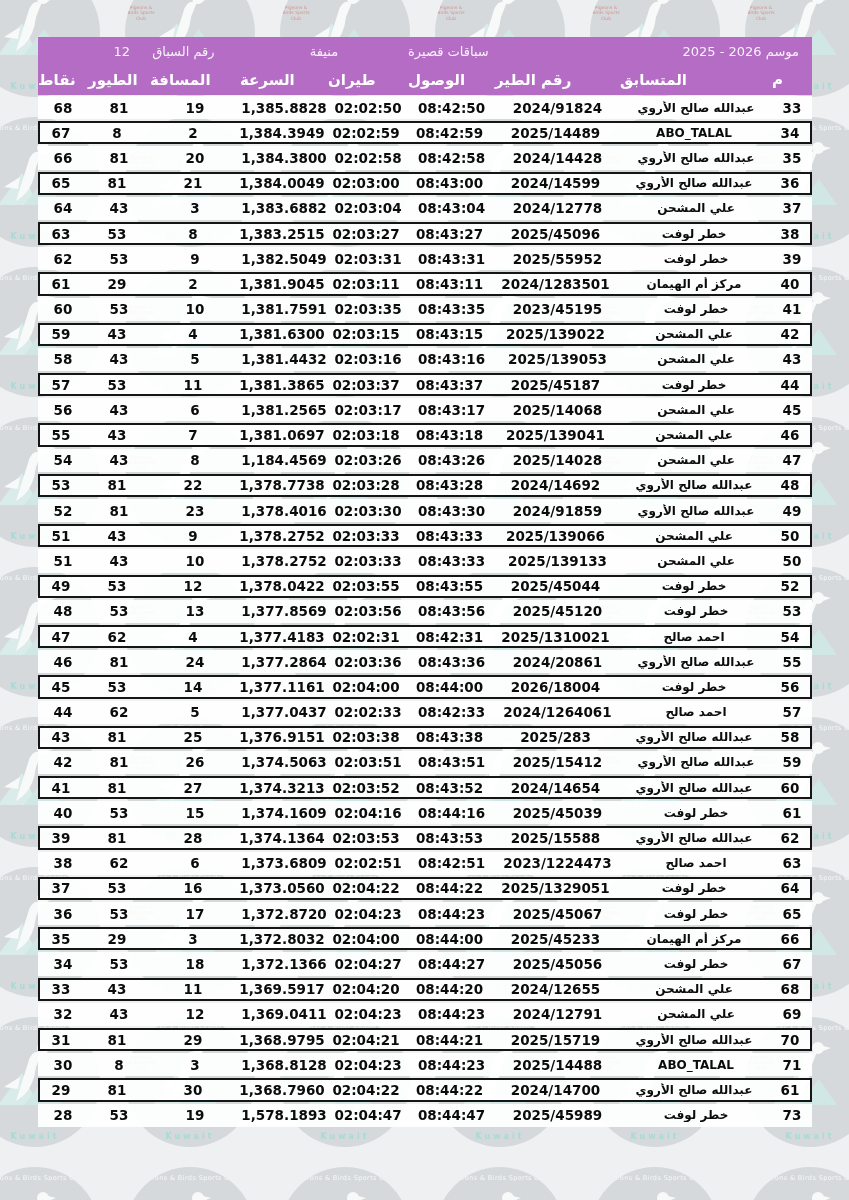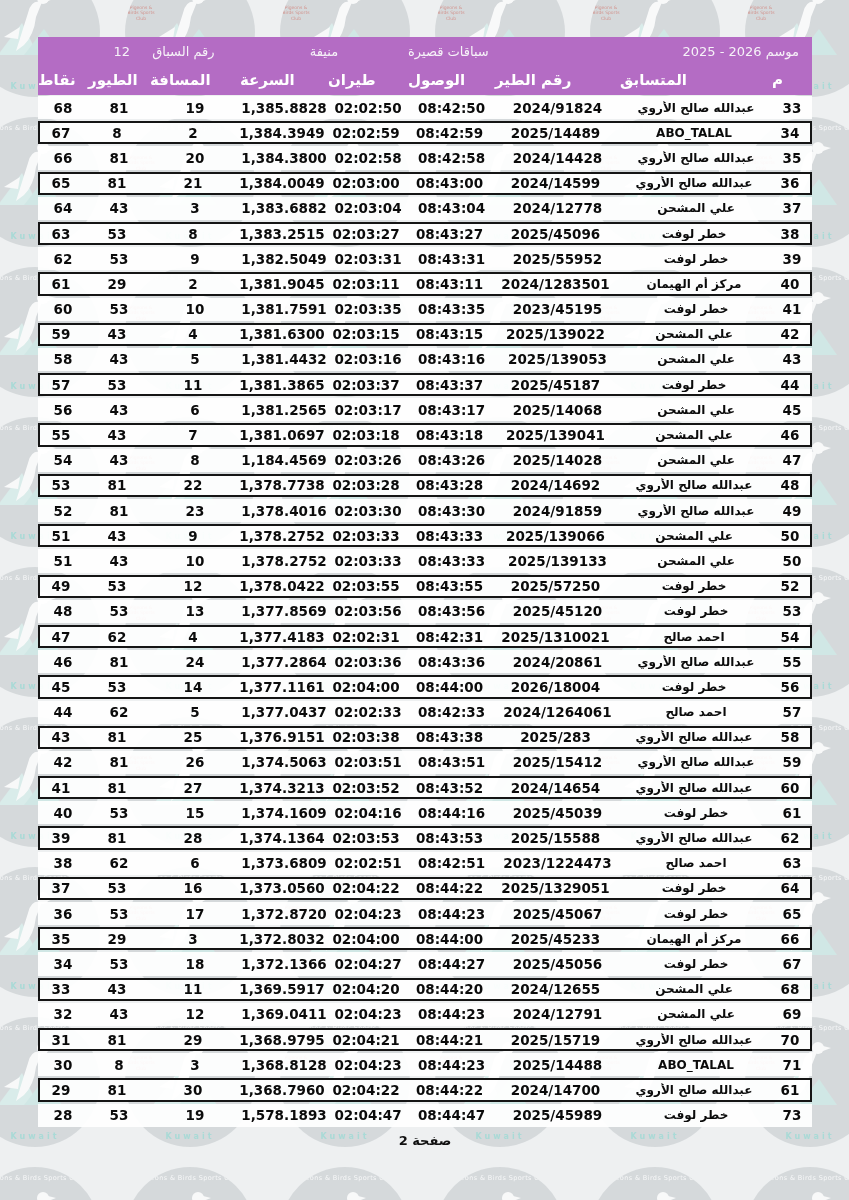--- a/index.html
+++ b/index.html
@@ -1093,21 +1093,21 @@
           <div class="cell num">08:43:33</div>
           <div class="cell num">02:03:33</div>
           <div class="cell num">1,378.2752</div>
           <div class="cell num">10</div>
           <div class="cell num">43</div>
           <div class="cell num">51</div>
         </div>
         <div class="row grid9 boxed">
           <div class="cell num">52</div>
           <div class="cell name">خطر لوفت</div>
-          <div class="cell num">2025/57250</div>
+          <div class="cell num">2025/45044</div>
           <div class="cell num">08:43:55</div>
           <div class="cell num">02:03:55</div>
           <div class="cell num">1,378.0422</div>
           <div class="cell num">12</div>
           <div class="cell num">53</div>
           <div class="cell num">49</div>
         </div>
         <div class="row grid9">
           <div class="cell num">53</div>
           <div class="cell name">خطر لوفت</div>
@@ -1335,15 +1335,14 @@
           <div class="cell num">08:44:47</div>
           <div class="cell num">02:04:47</div>
           <div class="cell num">1,578.1893</div>
           <div class="cell num">19</div>
           <div class="cell num">53</div>
           <div class="cell num">28</div>
         </div>
       </div>
   </div>
 
-  <div class="footer">صفحة 2</div>
 
 </div>
 
 </body></html>

